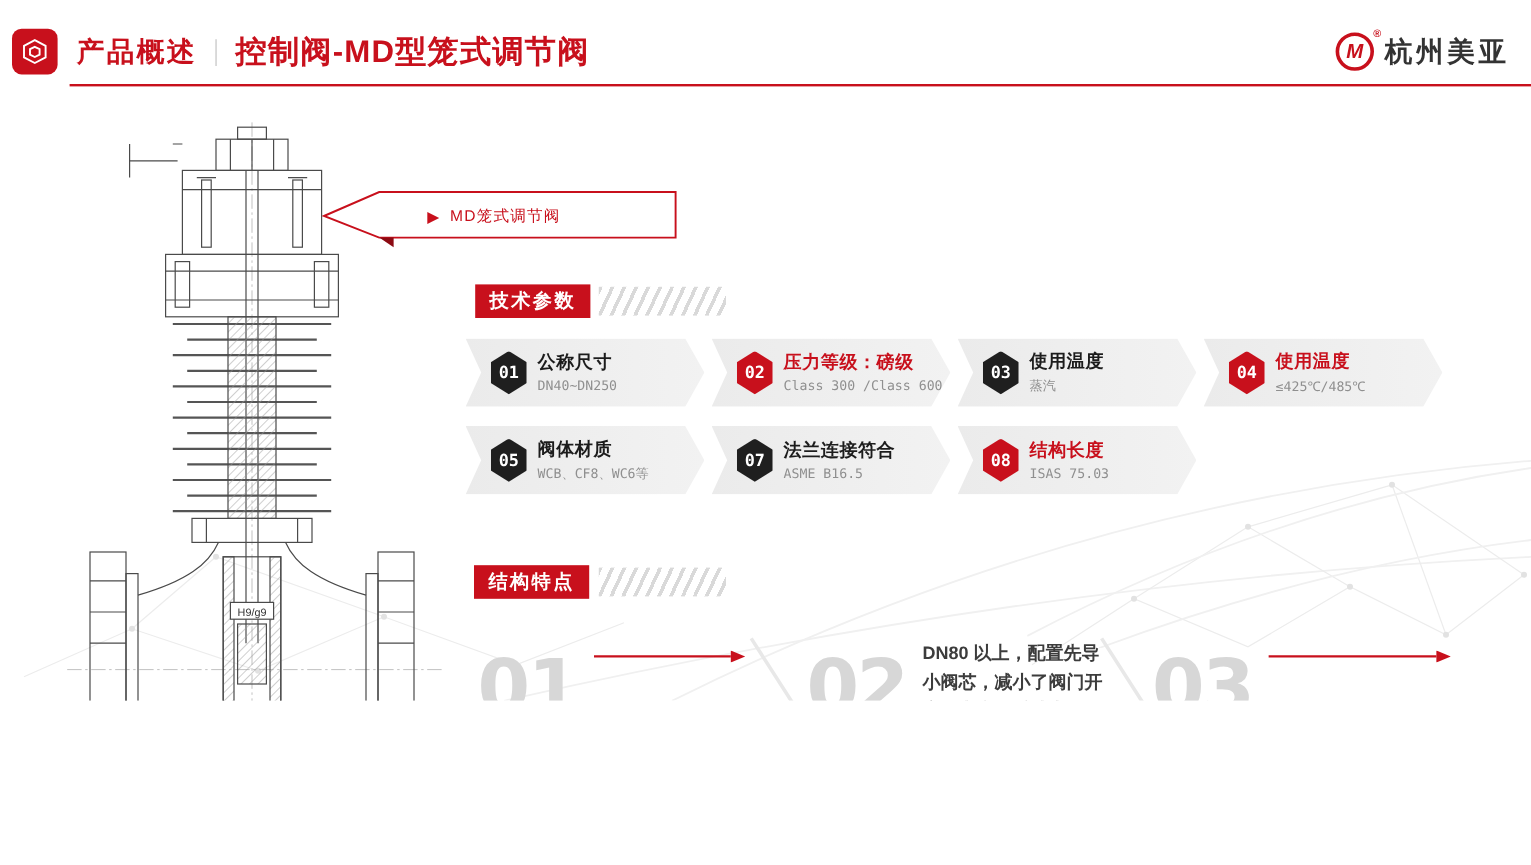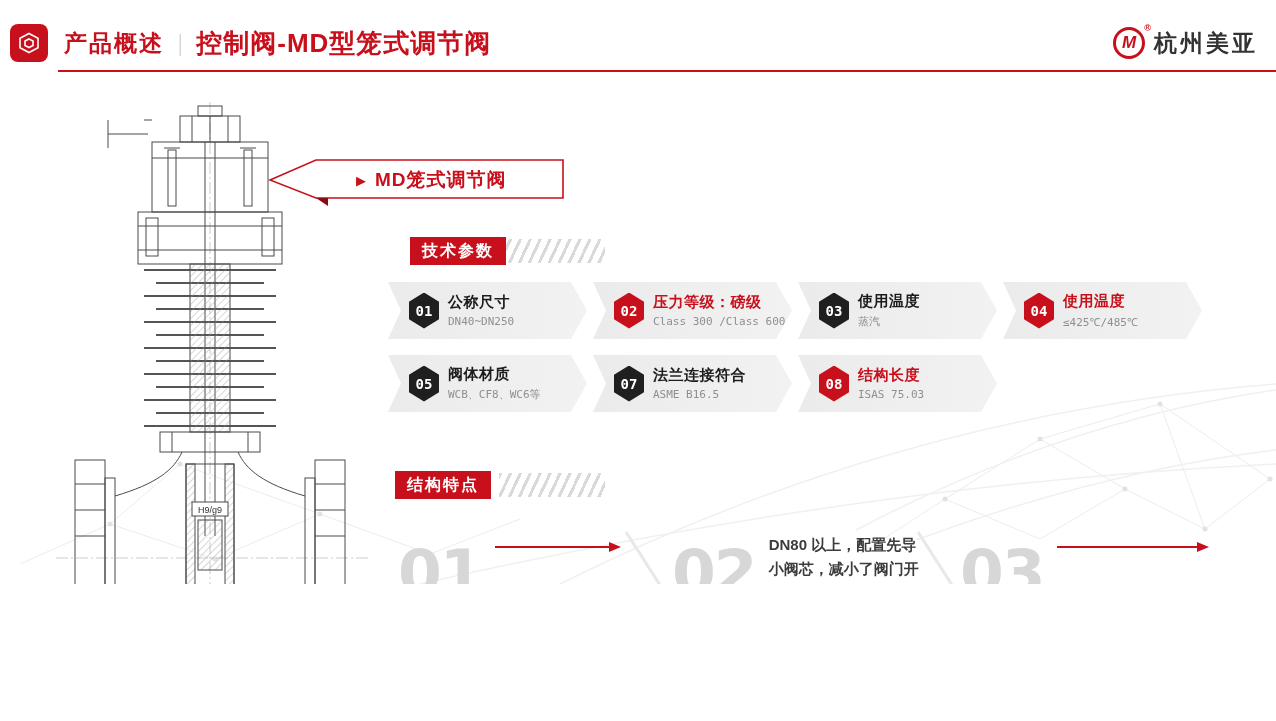--- a/index.html
+++ b/index.html
@@ -23,27 +23,27 @@
   .header-rule{position:absolute;left:58px;right:0;top:70px;height:2px;background:var(--accent,#c8101c);z-index:4}
 
   
   .valve{position:absolute;left:48px;top:100px;z-index:1}
 
   
   .banner{position:absolute;left:268px;top:150px;width:302px;height:58px;z-index:3}
   .banner>svg{position:absolute;inset:0}
   .banner-text{position:absolute;left:88px;top:10px;height:40px;display:flex;align-items:center;gap:9px}
   .banner-marker{color:var(--accent,#c8101c);font-size:13px;line-height:1}
-  .banner-label{color:var(--accent,#c8101c);font-size:19px;font-weight:bold;letter-spacing:1px}
+  .banner-label{color:var(--accent,#c8101c);font-size:13px;font-weight:normal;letter-spacing:1px}
 
   
   .section-label{position:absolute;width:96px;height:28px;background:var(--accent,#c8101c);color:#fff;
                  font-size:16px;font-weight:bold;display:flex;align-items:center;justify-content:center;
                  letter-spacing:2px;z-index:2}
-  .label-tech{left:410px;top:237px}
+  .label-tech{left:396px;top:237px}
   .label-feat{left:395px;top:471px}
   .hatch{position:absolute;width:106px;height:24px;z-index:1;
          background:repeating-linear-gradient(115deg,#d9d9d9 0 3px,transparent 3px 9px)}
   .hatch-tech{left:499px;top:239px}
   .hatch-feat{left:499px;top:473px}
 
   
   .param-grid{position:absolute;left:388px;top:282px;width:814px;display:grid;
               grid-template-columns:repeat(4,1fr);column-gap:6px;row-gap:16px;z-index:2}
   .param-cell{height:57px;background:linear-gradient(90deg,#ebebeb,#f2f2f2);

